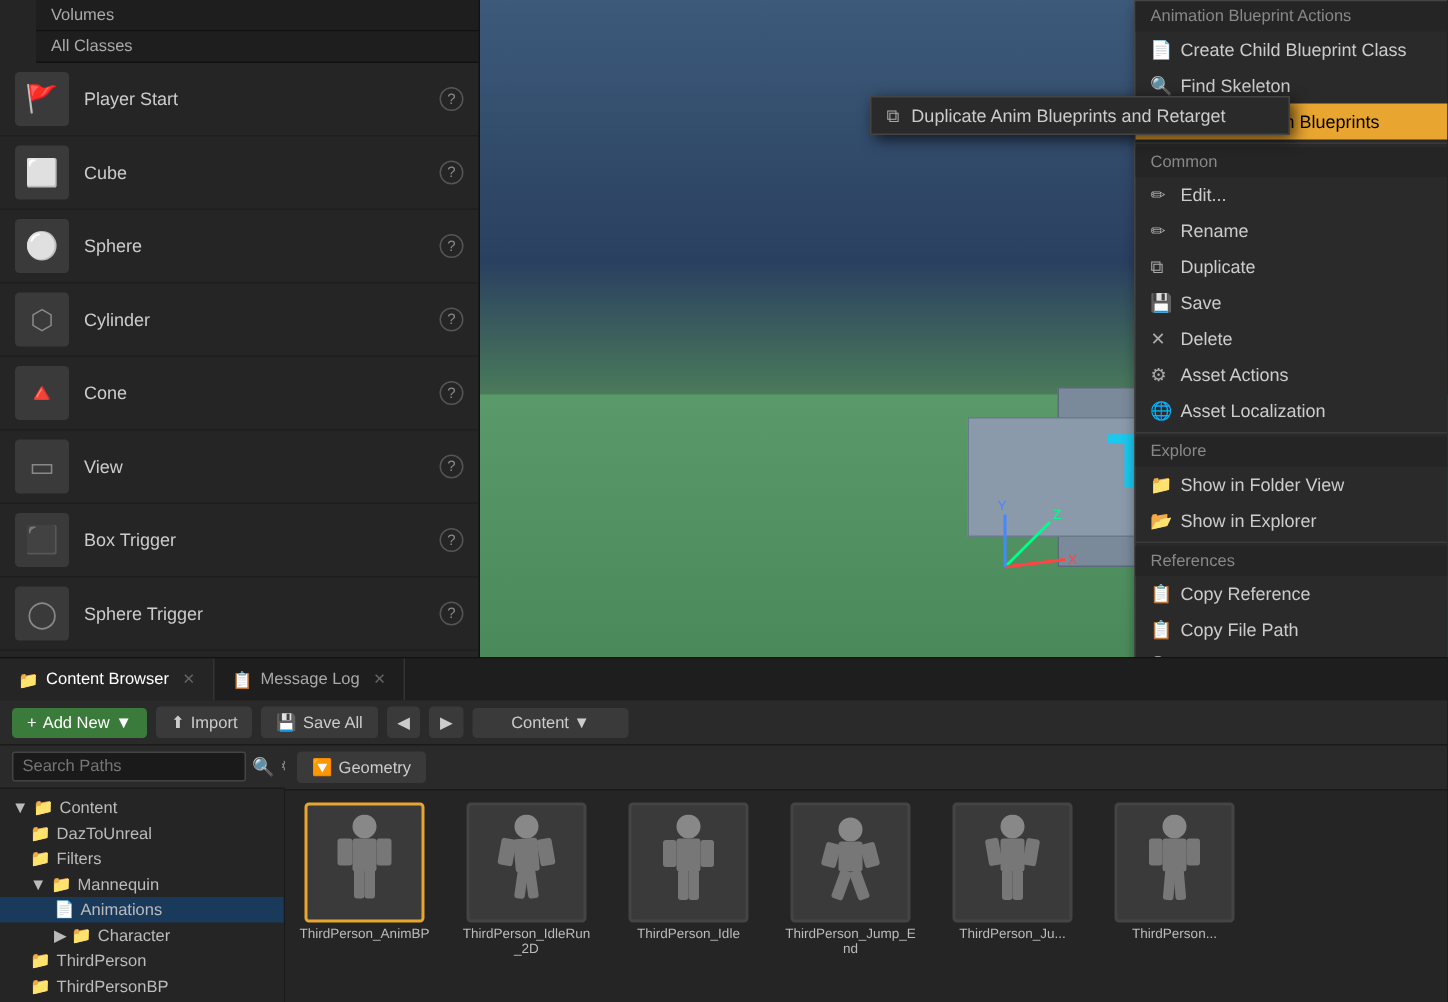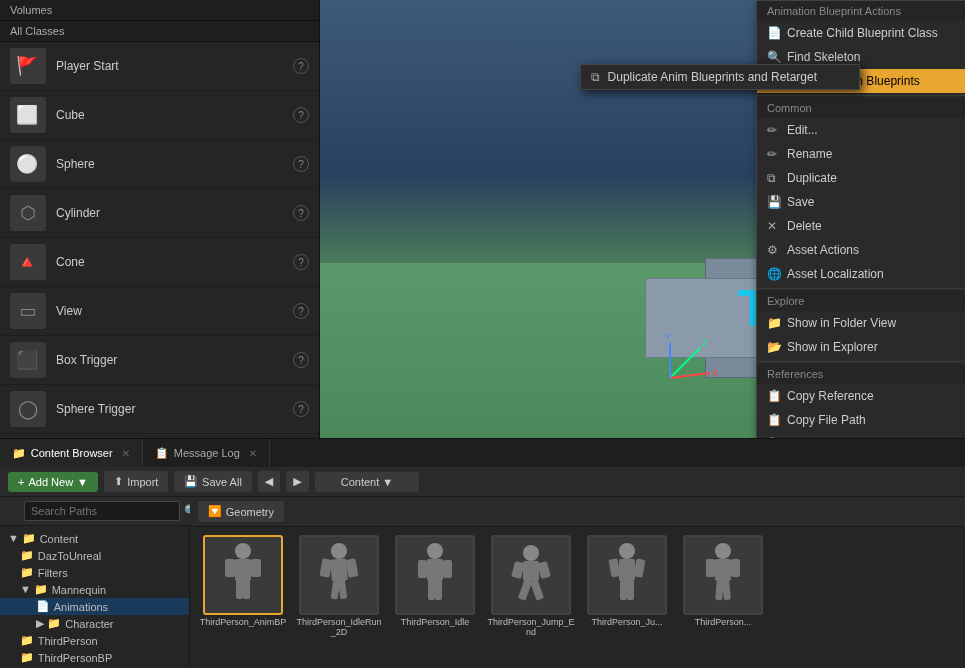--- a/index.html
+++ b/index.html
@@ -316,21 +316,21 @@
       width: 190px;
       background: #252525;
       border-right: 1px solid #1a1a1a;
       overflow-y: auto;
       padding: 4px 0;
     }
 
     .search-bar {
       display: flex;
       align-items: center;
-      padding: 4px 24px;
+      padding: 4px 8px;
       background: #2a2a2a;
       border-bottom: 1px solid #1a1a1a;
     }
 
     .search-input {
       flex: 1;
       background: #1a1a1a;
       border: 1px solid #444;
       color: #ccc;
       padding: 3px 6px;
@@ -369,21 +369,21 @@
       padding: 4px 8px;
       background: #2a2a2a;
       border-bottom: 1px solid #1a1a1a;
       gap: 6px;
     }
 
     .assets-grid {
       display: flex;
       flex-wrap: wrap;
       padding: 8px;
-      gap: 6px;
+      gap: 18px;
       overflow-x: auto;
       flex-wrap: nowrap;
     }
 
     .asset-item {
       display: flex;
       flex-direction: column;
       align-items: center;
       width: 90px;
       cursor: pointer;
@@ -443,20 +443,21 @@
 
     
     .panel-section-header {
       display: flex;
       align-items: center;
       padding: 4px 10px;
       background: #1e1e1e;
       border-bottom: 1px solid #111;
       font-size: 11px;
       color: #aaa;
+      margin-left: 24px;
     }
 
     
     .figure-svg {
       width: 50px;
       height: 65px;
     }
   </style>
 </head>
 <body>

